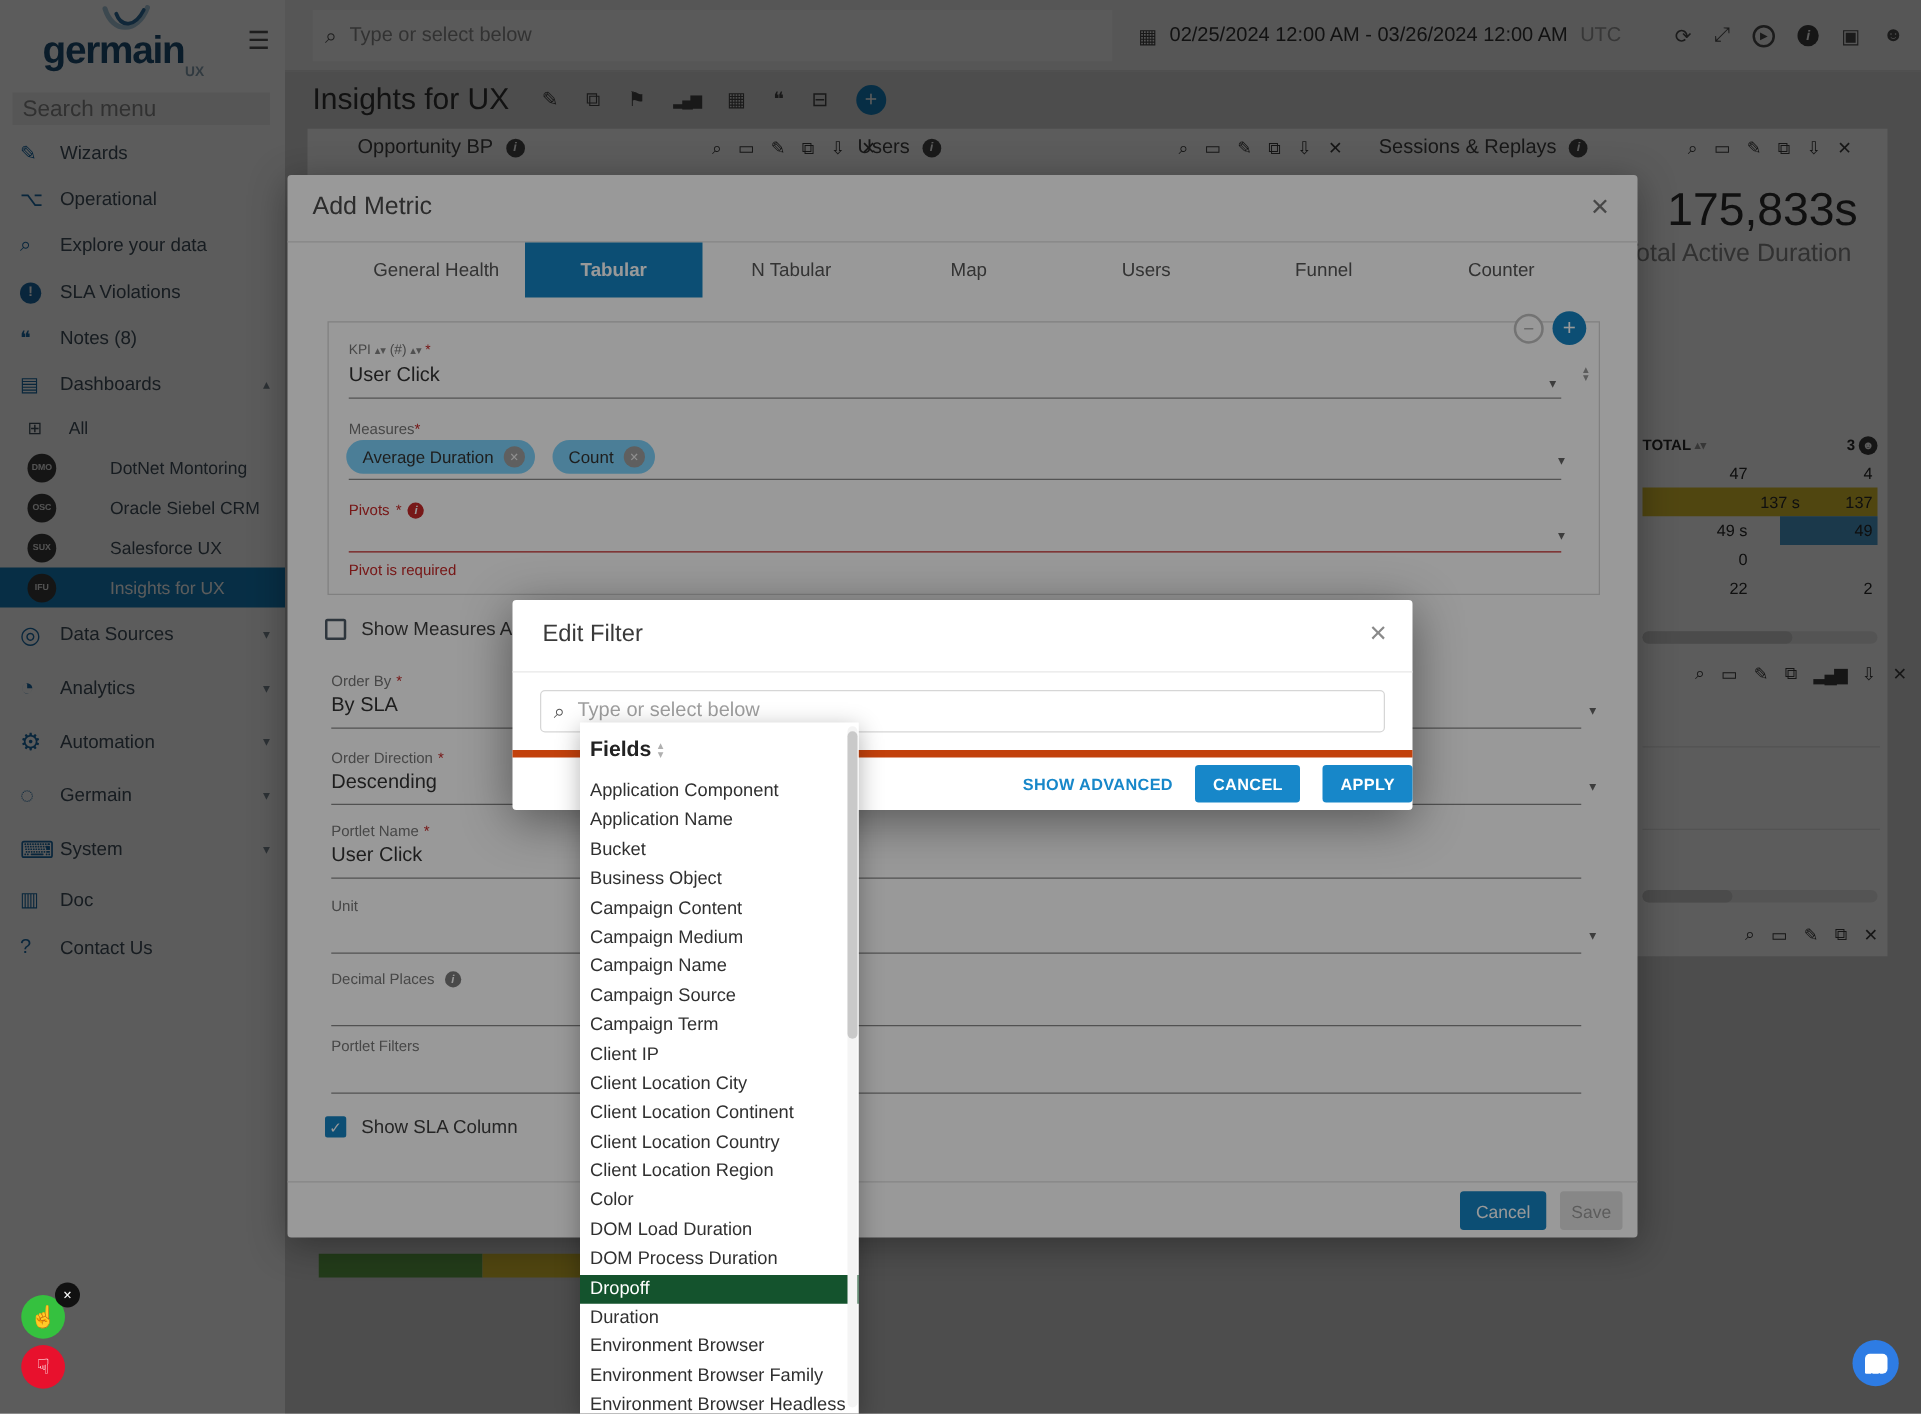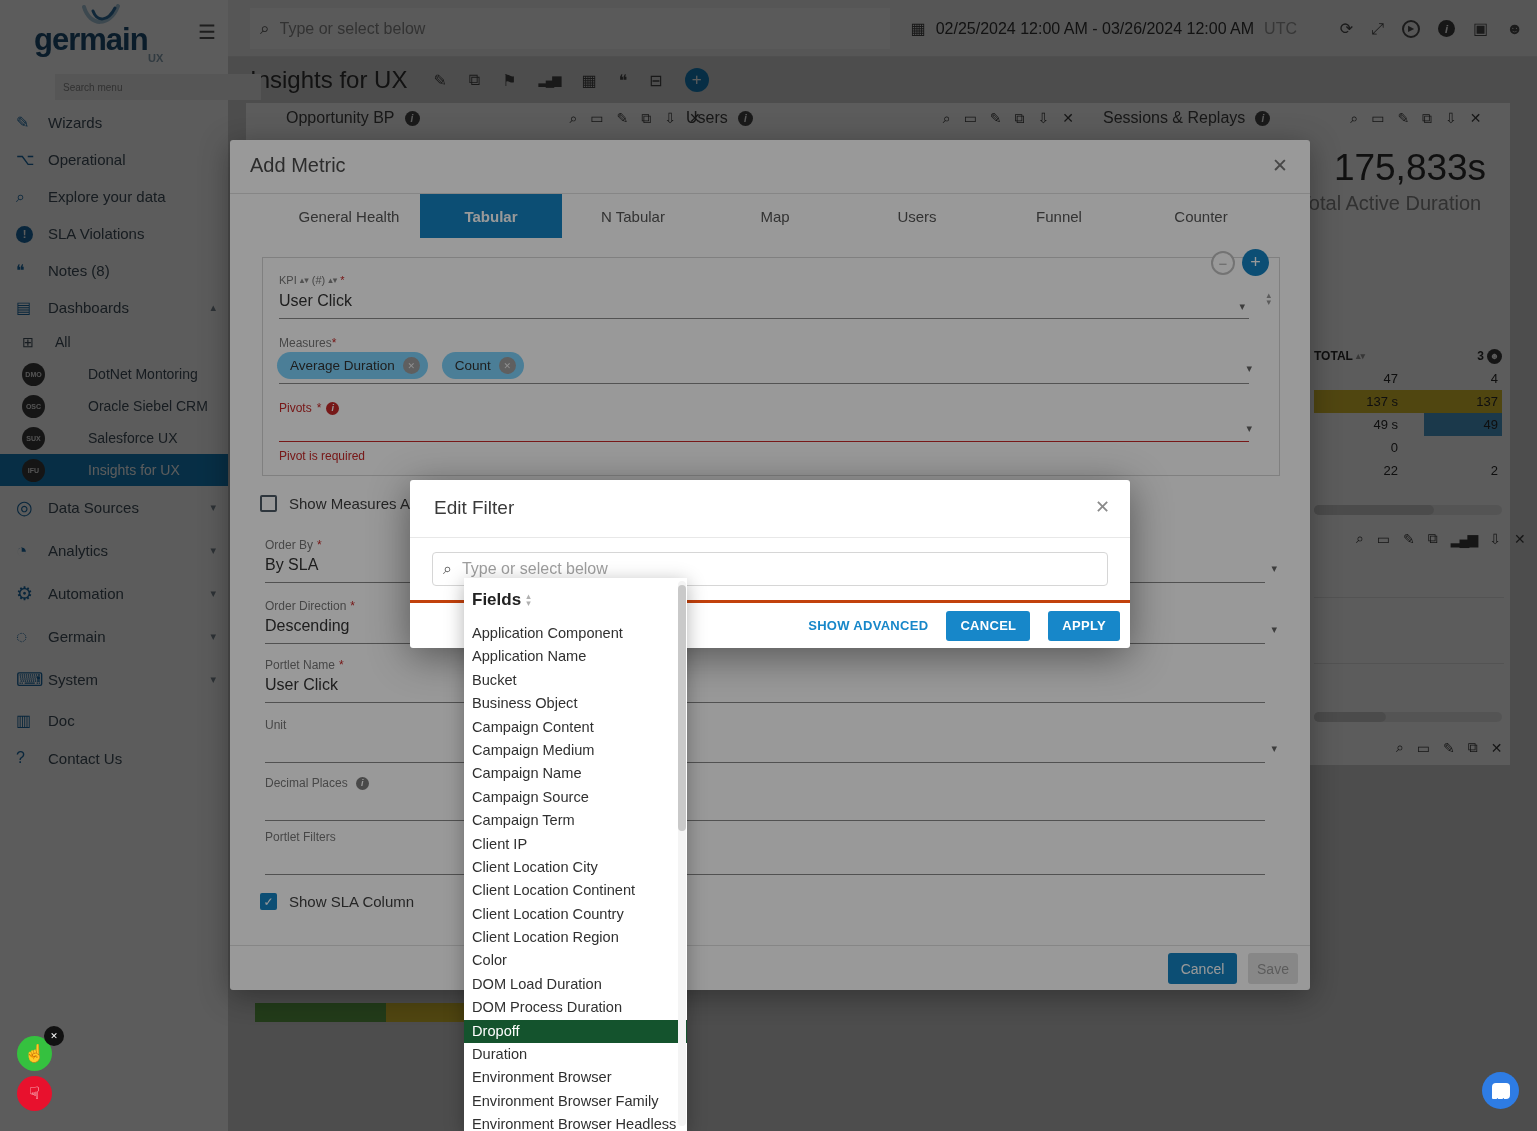--- a/index.html
+++ b/index.html
@@ -8,21 +8,21 @@
 
   
   .layer { position:absolute; inset:0; }
   .sidebar { position:absolute; left:0; top:0; width:228px; height:1131px; background:#fff; z-index:1; }
   .logo-wrap { position:relative; height:66px; }
   .logo-swoosh { position:absolute; left:78px; top:4px; }
   .logo-text { position:absolute; left:34px; top:22px; font-size:31px; font-weight:bold; color:#1d4f76; letter-spacing:-1px; }
   .logo-sub { position:absolute; left:148px; top:52px; font-size:11px; color:#8aa4b5; font-weight:bold; }
   .hamburger { position:absolute; left:198px; top:20px; font-size:20px; color:#555; cursor:pointer; }
   .side-search { margin:8px 10px 4px 10px; }
-  .side-search input { width:206px; height:26px; border:none; background:#f0f0f0; padding:0 8px; font-size:10px; color:#6d28d9; font-family:"Liberation Sans",sans-serif;margin-left:45px; }
+  .side-search input { width:206px; height:26px; border:none; background:#f0f0f0; padding:0 8px; font-size:18px; color:#6d28d9; font-family:"Liberation Sans",sans-serif; }
   .side-search input::placeholder { color:#8a8a8a; }
   .side-menu { list-style:none; }
   .side-item { display:flex; align-items:center; height:37px; padding:0 12px 0 16px; font-size:15px; color:#41505c; cursor:pointer; }
   .side-item .icn { width:32px; color:#1b6ca8; font-size:16px; flex:none; }
   .side-item .lbl { flex:1; }
   .side-item .chev { color:#7e8a94; font-size:11px; }
   .side-item.grp { height:43px; }
   .side-item.grp .icn { font-size:19px; }
   .side-item.doc { height:38px; }
   .side-item.sub { height:32px; padding-left:22px; font-size:14px; }
@@ -65,21 +65,21 @@
   .big-number-label { position:absolute; left:1042px; top:135px; width:240px; text-align:center; font-size:20px; color:#8a8a8a; }
 
   .mini-table { position:absolute; left:1086px; top:288px; width:188px; font-size:13px; color:#2b2b2b; }
   .mt-head { display:flex; height:22px; align-items:center; font-weight:bold; font-size:12px; }
   .mt-head .sort { font-size:9px; color:#999; margin-left:3px; }
   .mt-count { margin-left:auto; display:flex; align-items:center; gap:3px; }
   .mt-ava { width:15px; height:15px; border-radius:50%; background:#3d3d3d; color:#fff; font-size:9px; display:flex; align-items:center; justify-content:center; }
   .mt-row { display:flex; height:23px; align-items:center; }
   .mt-c1 { width:110px; text-align:right; padding-right:26px; }
   .mt-c2 { flex:1; text-align:right; padding-right:4px; height:100%; display:flex; align-items:center; justify-content:flex-end; }
-  .mt-row.hl-yellow { background:#dfc32f; }
+  .mt-row.hl-yellow { background:#dfc32f;padding-left:42px; }
   .mt-row.hl-blue .mt-c2 { background:#4b9ed0; }
   .scroll-pill { position:absolute; height:10px; border-radius:5px; background:#ececec; }
   .scroll-pill .thumb { position:absolute; top:0; height:10px; border-radius:5px; background:#d2d2d2; }
   .divline { position:absolute; height:1px; background:#e6e6e6; }
 
   .stack-bar { position:absolute; left:27px; top:946px; width:226px; height:19px; display:flex; }
   .stack-bar .seg-g { background:#62a748; }
   .stack-bar .seg-y { background:#dfc32f; }
   .empty-note { position:absolute; left:276px; top:948px; font-size:13px; font-style:italic; color:#9a9a9a; }
 
@@ -136,21 +136,21 @@
 
   
   .edit-filter { position:absolute; left:410px; top:480px; width:720px; height:168px; background:#fff; border-radius:3px; box-shadow:0 8px 40px rgba(0,0,0,.45); z-index:40; }
   .ef-title { position:absolute; left:24px; top:17px; font-size:19px; color:#3a3a3a; }
   .ef-close { position:absolute; right:20px; top:16px; font-size:18px; color:#8a8a8a; cursor:pointer; }
   .ef-divider { position:absolute; left:0; top:57px; width:100%; height:1px; background:#e8e8e8; }
   .ef-search { position:absolute; left:22px; top:72px; width:676px; height:34px; border:1px solid #d6d6d6; border-radius:4px; display:flex; align-items:center; padding:0 10px; }
   .ef-search .icn { font-size:16px; color:#555; margin-right:10px; }
   .ef-search input { border:none; outline:none; font-size:16px; color:#333; width:600px; font-family:"Liberation Sans",sans-serif; }
   .ef-search input::placeholder { color:#9e9e9e; }
-  .ef-footer { position:absolute; left:0; top:120px; width:100%; height:48px; border-top:3px solid #c2410c; display:flex; align-items:center; justify-content:flex-end; gap:18px; padding-right:10px; }
+  .ef-footer { position:absolute; left:0; top:120px; width:100%; height:48px; border-top:6px solid #c2410c; display:flex; align-items:center; justify-content:flex-end; gap:18px; }
   .ef-advanced { font-size:13px; font-weight:bold; color:#1787c9; letter-spacing:.3px; cursor:pointer; }
   .ef-btn { height:30px; border-radius:3px; background:#1787c9; color:#fff; font-size:13px; font-weight:bold; display:flex; align-items:center; justify-content:center; padding:0 14px; cursor:pointer; letter-spacing:.3px; }
 
   
   .fields-dd { position:absolute; left:464px; top:578px; width:223px; height:553px; background:#fff; box-shadow:0 4px 18px rgba(0,0,0,.3); z-index:41; overflow:hidden; }
   .dd-head { display:flex; align-items:center; gap:5px; padding:8px 0 0 8px; height:36px; }
   .dd-head .h { font-size:17px; font-weight:bold; color:#222; }
   .dd-sort { display:flex; flex-direction:column; line-height:7px; font-size:9px; color:#b0b0b0; cursor:pointer; }
   .dd-list { list-style:none; margin-top:8px; }
   .field-item { height:23.4px; line-height:23.4px; padding-left:8px; font-size:14.6px; color:#303030; white-space:nowrap; cursor:pointer; }

